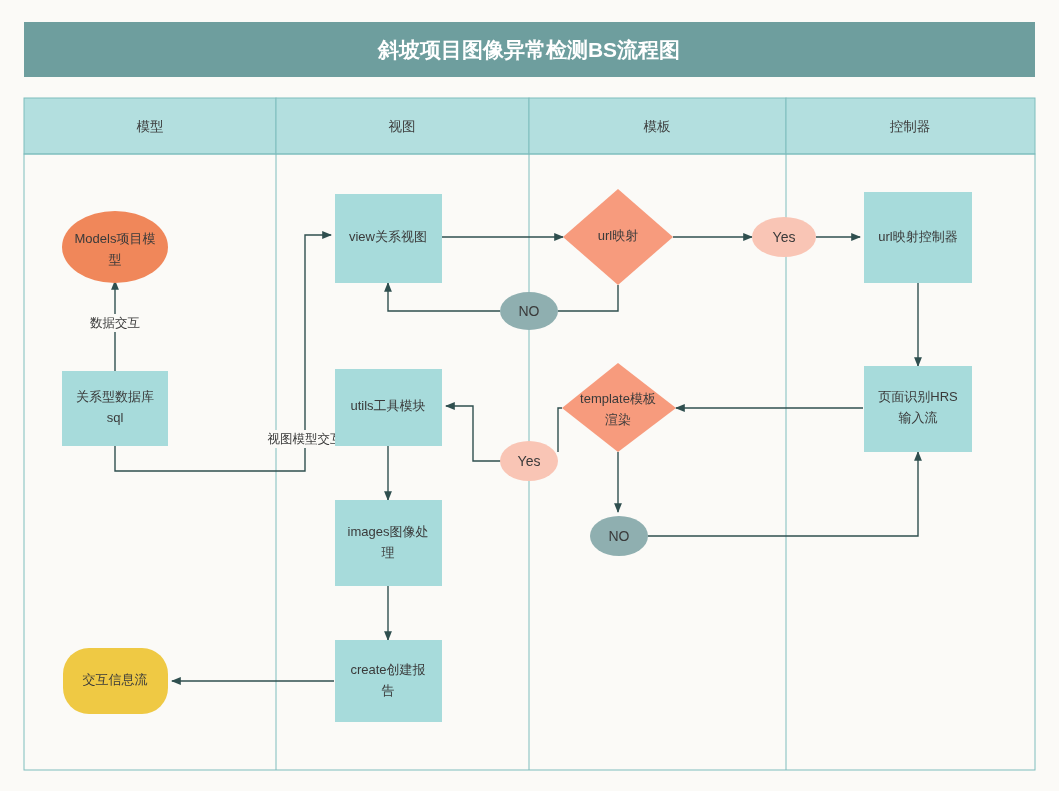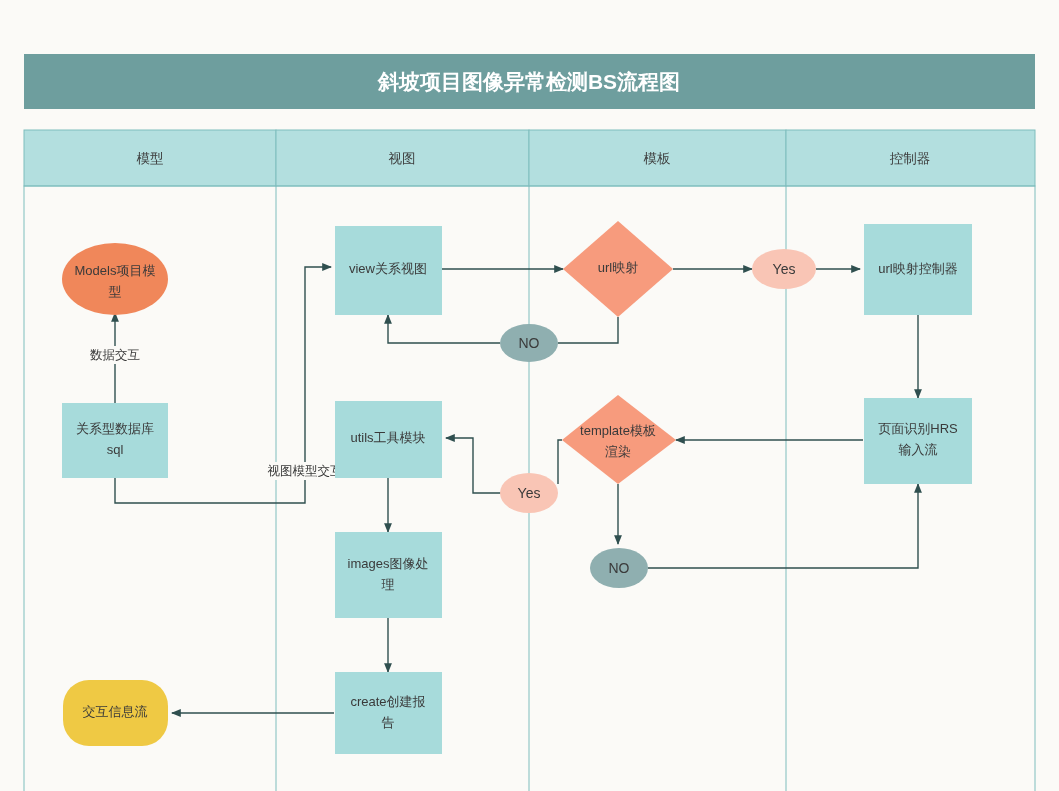--- a/index.html
+++ b/index.html
@@ -2,21 +2,21 @@
 <html><head>
 <meta charset="utf-8">
 <style>
   html,body{margin:0;padding:0;}
   body{
     width:1059px;height:791px;
     background:#FBFAF7;
     font-family:"Liberation Sans","DejaVu Sans",sans-serif;
     overflow:hidden;
   }
-  #stage{position:relative;width:1059px;height:700px;margin-top:32px;}
+  #stage{position:relative;width:1059px;height:700px;}
   svg{display:block;}
   .nodetext{
     font-family:"Liberation Sans","DejaVu Sans",sans-serif;
     font-size:13px;
     fill:#3A3A3A;
     text-anchor:middle;
     dominant-baseline:middle;
   }
   .hdrtext{
     font-family:"Liberation Sans","DejaVu Sans",sans-serif;

